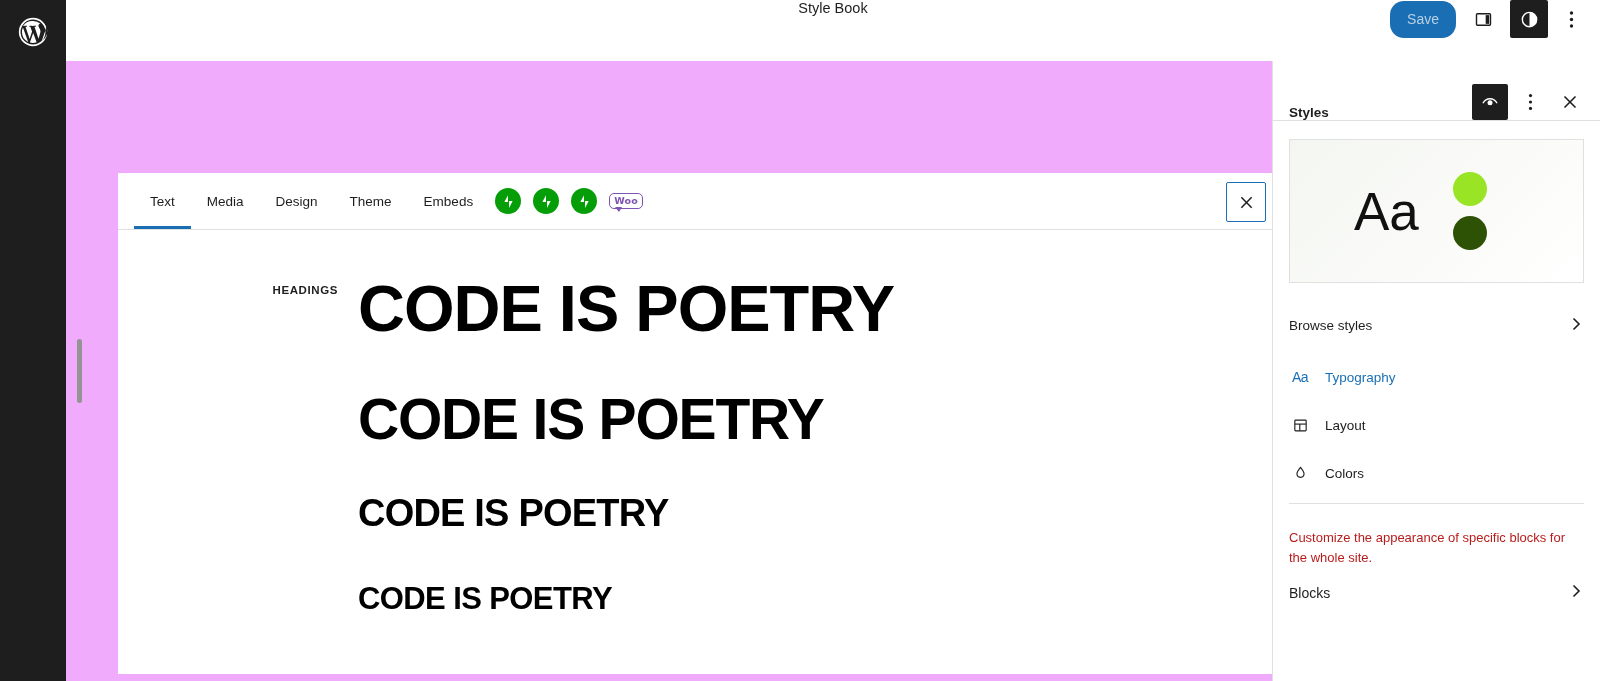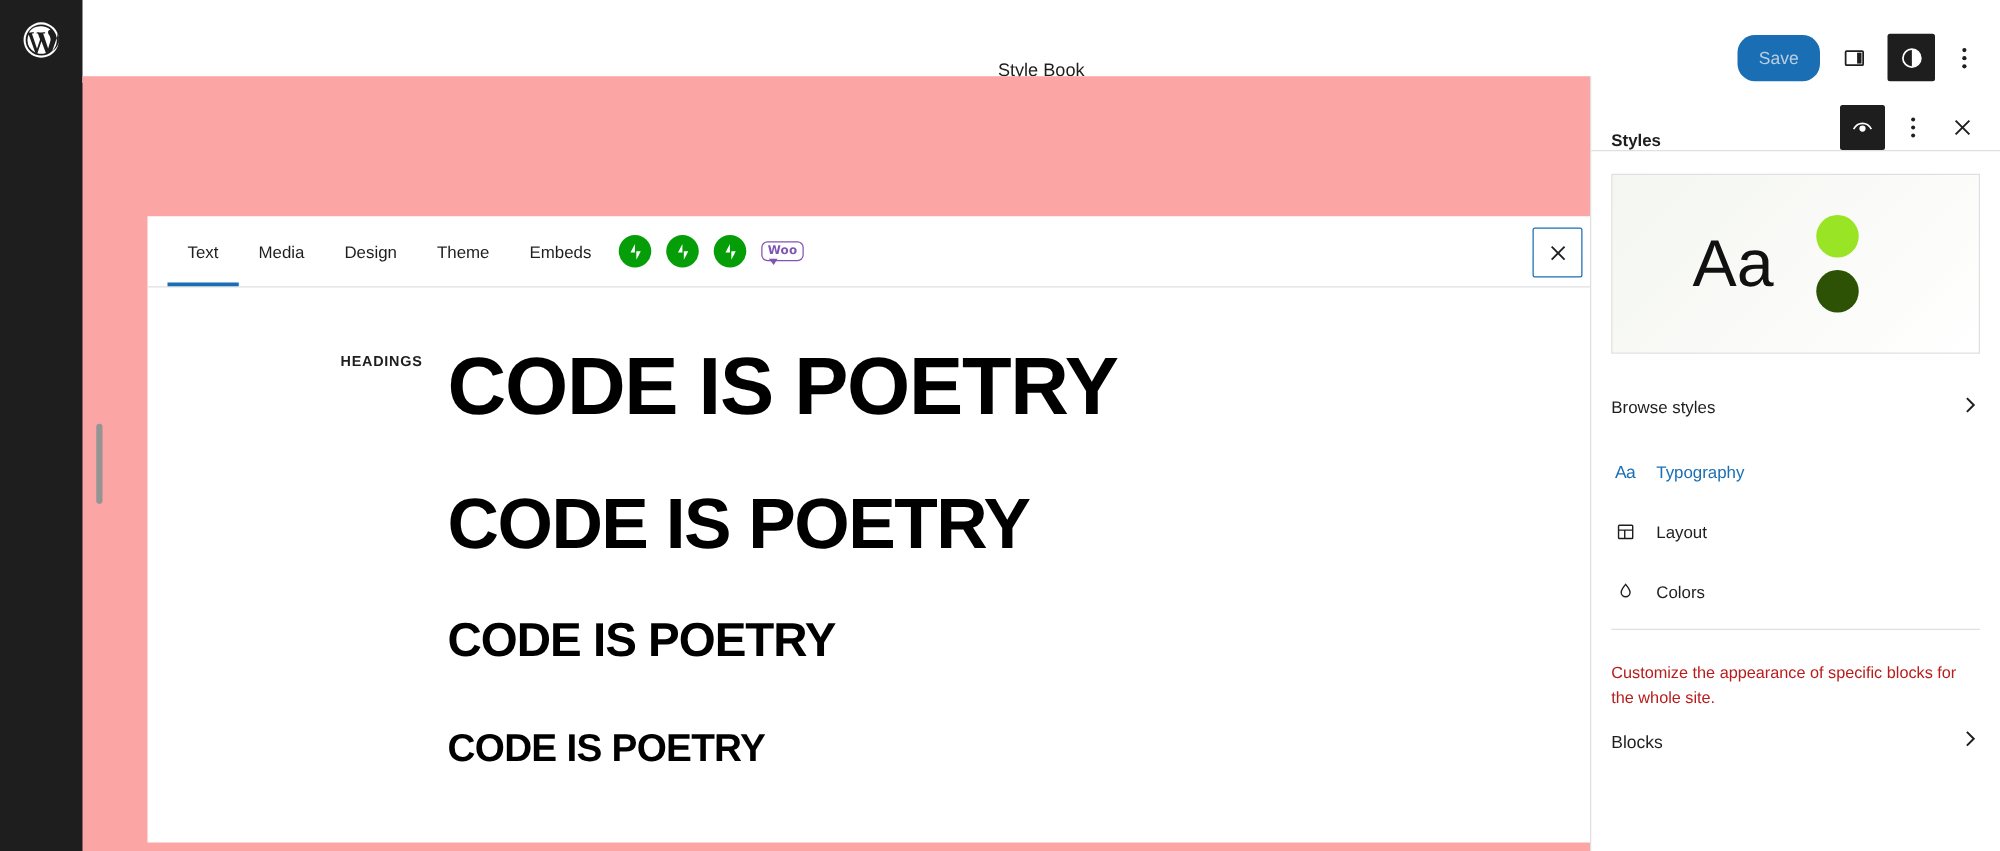--- a/index.html
+++ b/index.html
@@ -17,21 +17,21 @@
   }
   .wp-logo-btn {
     width: 38px; height: 38px; display: flex; align-items: center; justify-content: center;
     cursor: pointer;
   }
 
   
   .header {
     position: absolute; left: 66px; top: 0; width: 1534px; height: 66px;
     background: #fff; border-bottom: 1px solid #e0e0e0;
-    display: flex; align-items: flex-end;
+    display: flex; align-items: flex-start;
   }
   .header-title {
     position: absolute; left: 0; right: 0; text-align: center;
     font-size: 14.5px; color: #1e1e1e; pointer-events: none;
   }
   .header-right {
     margin-left: auto; display: flex; align-items: center; gap: 8px;
     padding-right: 14px; z-index: 2;
   }
   .save-btn {
@@ -43,21 +43,21 @@
     width: 38px; height: 38px; border: none; background: transparent;
     display: flex; align-items: center; justify-content: center;
     cursor: pointer; border-radius: 2px; color: #1e1e1e;
   }
   .icon-btn.active { background: #1e1e1e; color: #fff; }
   .icon-btn.more { width: 30px; }
 
   
   .canvas {
     position: absolute; left: 66px; top: 61px; width: 1206px; height: 620px;
-    background: #fca5a5;
+    background: #f0abfc;
   }
   .resize-handle {
     position: absolute; top: 50%; transform: translateY(-50%);
     width: 5px; height: 64px; background: #949494; border-radius: 3px; cursor: ew-resize;
   }
   .resize-handle.left { left: 11px; }
   .resize-handle.right { right: 13px; }
 
   
   .stylebook {

